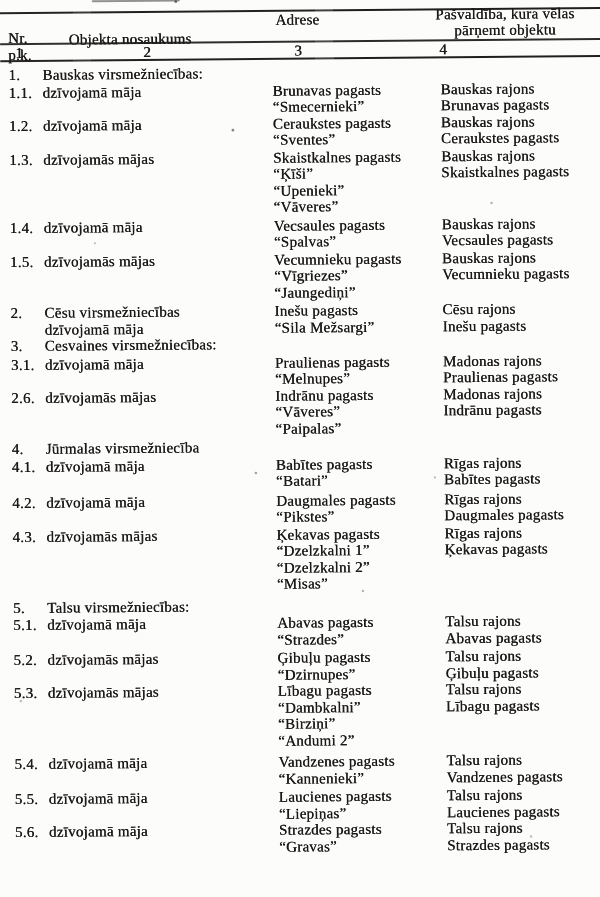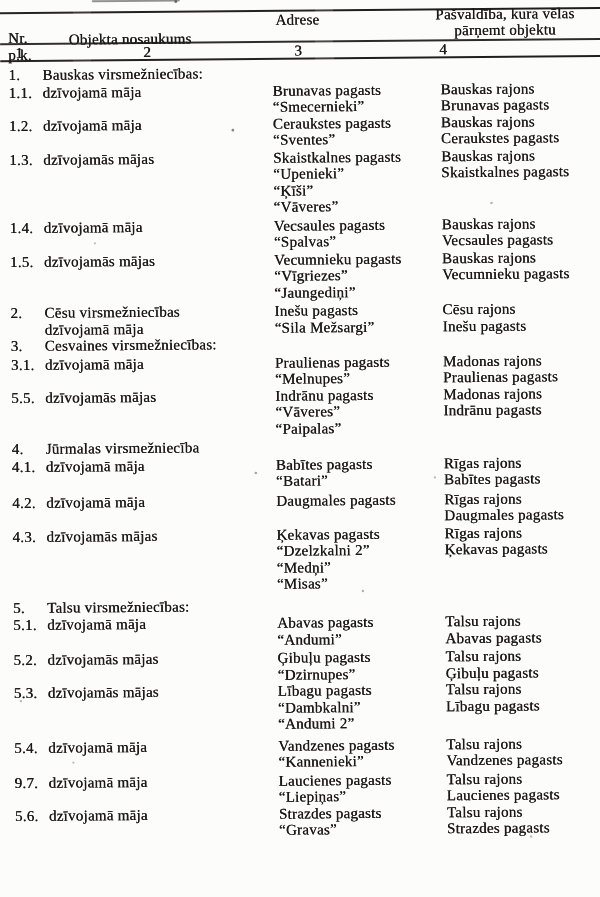--- a/index.html
+++ b/index.html
@@ -141,22 +141,22 @@
             <div class="line">Ceraukstes pagasts</div>
           </div>
         </div>
         <div class="row" style="margin-top: 1px;">
           <div class="c1">1.3.</div>
           <div class="c2">
             <div class="line">dzīvojamās mājas</div>
           </div>
           <div class="c3">
             <div class="line">Skaistkalnes pagasts</div>
+            <div class="line">“Ķīši”</div>
             <div class="line">“Upenieki”</div>
-            <div class="line">“Ķīši”</div>
             <div class="line">“Vāveres”</div>
           </div>
           <div class="c4">
             <div class="line">Bauskas rajons</div>
             <div class="line">Skaistkalnes pagasts</div>
           </div>
         </div>
         <div class="row" style="margin-top: 2px;">
           <div class="c1">1.4.</div>
           <div class="c2">
@@ -217,21 +217,21 @@
           <div class="c3">
             <div class="line">Praulienas pagasts</div>
             <div class="line">“Melnupes”</div>
           </div>
           <div class="c4">
             <div class="line">Madonas rajons</div>
             <div class="line">Praulienas pagasts</div>
           </div>
         </div>
         <div class="row" style="margin-top: 0px;">
-          <div class="c1">5.5.</div>
+          <div class="c1">2.6.</div>
           <div class="c2">
             <div class="line">dzīvojamās mājas</div>
           </div>
           <div class="c3">
             <div class="line">Indrānu pagasts</div>
             <div class="line">“Vāveres”</div>
             <div class="line">“Paipalas”</div>
           </div>
           <div class="c4">
             <div class="line">Madonas rajons</div>
@@ -260,35 +260,36 @@
             <div class="line">Babītes pagasts</div>
           </div>
         </div>
         <div class="row" style="margin-top: 3px;">
           <div class="c1">4.2.</div>
           <div class="c2">
             <div class="line">dzīvojamā māja</div>
           </div>
           <div class="c3">
             <div class="line">Daugmales pagasts</div>
+            <div class="line">“Pikstes”</div>
           </div>
           <div class="c4">
             <div class="line">Rīgas rajons</div>
             <div class="line">Daugmales pagasts</div>
           </div>
         </div>
         <div class="row" style="margin-top: 1px;">
           <div class="c1">4.3.</div>
           <div class="c2">
             <div class="line">dzīvojamās mājas</div>
           </div>
           <div class="c3">
             <div class="line">Ķekavas pagasts</div>
+            <div class="line">“Dzelzkalni 1”</div>
             <div class="line">“Dzelzkalni 2”</div>
-            <div class="line">“Medņi”</div>
             <div class="line">“Misas”</div>
           </div>
           <div class="c4">
             <div class="line">Rīgas rajons</div>
             <div class="line">Ķekavas pagasts</div>
           </div>
         </div>
         <div class="row" style="margin-top: 5px;">
           <div class="c1">5.</div>
           <div class="c2">
@@ -297,21 +298,21 @@
           <div class="c3"></div>
           <div class="c4"></div>
         </div>
         <div class="row" style="margin-top: 1px;">
           <div class="c1">5.1.</div>
           <div class="c2">
             <div class="line">dzīvojamā māja</div>
           </div>
           <div class="c3">
             <div class="line">Abavas pagasts</div>
-            <div class="line">“Andumi”</div>
+            <div class="line">“Strazdes”</div>
           </div>
           <div class="c4">
             <div class="line">Talsu rajons</div>
             <div class="line">Abavas pagasts</div>
           </div>
         </div>
         <div class="row" style="margin-top: 2px;">
           <div class="c1">5.2.</div>
           <div class="c2">
             <div class="line">dzīvojamās mājas</div>
@@ -326,20 +327,21 @@
           </div>
         </div>
         <div class="row" style="margin-top: 0px;">
           <div class="c1">5.3.</div>
           <div class="c2">
             <div class="line">dzīvojamās mājas</div>
           </div>
           <div class="c3">
             <div class="line">Lībagu pagasts</div>
             <div class="line">“Dambkalni”</div>
+            <div class="line">“Birziņi”</div>
             <div class="line">“Andumi 2”</div>
           </div>
           <div class="c4">
             <div class="line">Talsu rajons</div>
             <div class="line">Lībagu pagasts</div>
           </div>
         </div>
         <div class="row" style="margin-top: 5px;">
           <div class="c1">5.4.</div>
           <div class="c2">
@@ -348,21 +350,21 @@
           <div class="c3">
             <div class="line">Vandzenes pagasts</div>
             <div class="line">“Kannenieki”</div>
           </div>
           <div class="c4">
             <div class="line">Talsu rajons</div>
             <div class="line">Vandzenes pagasts</div>
           </div>
         </div>
         <div class="row" style="margin-top: 2px;">
-          <div class="c1">9.7.</div>
+          <div class="c1">5.5.</div>
           <div class="c2">
             <div class="line">dzīvojamā māja</div>
           </div>
           <div class="c3">
             <div class="line">Laucienes pagasts</div>
             <div class="line">“Liepiņas”</div>
           </div>
           <div class="c4">
             <div class="line">Talsu rajons</div>
             <div class="line">Laucienes pagasts</div>

